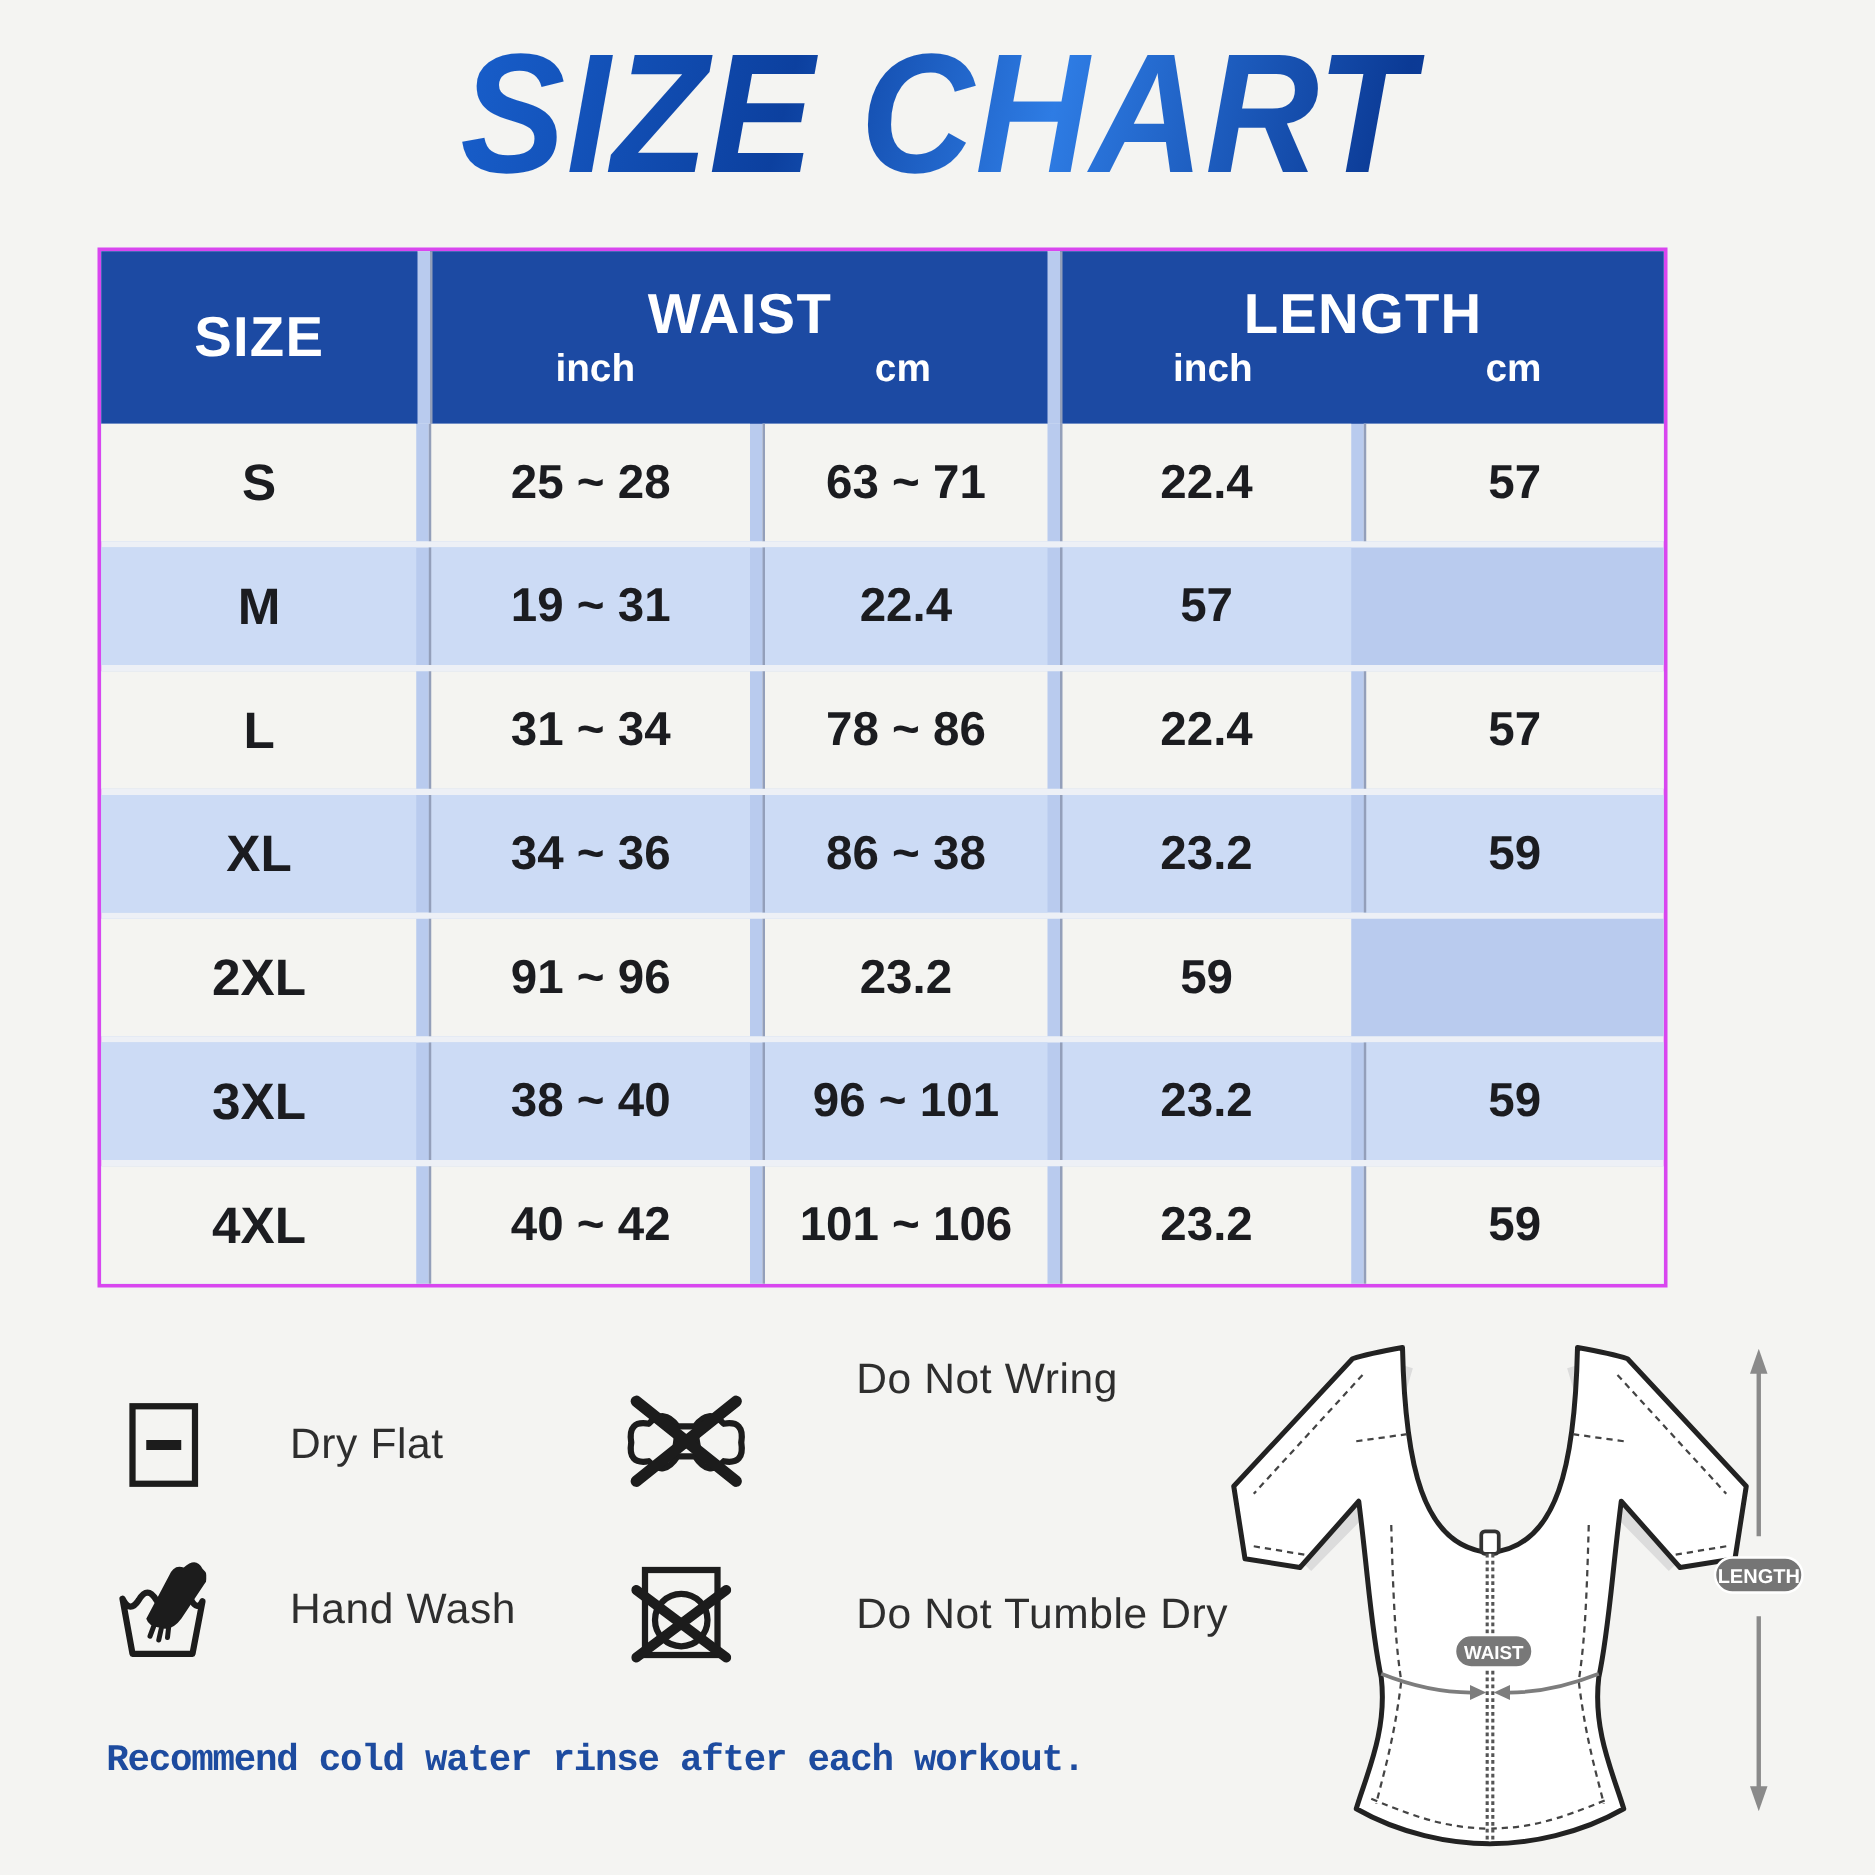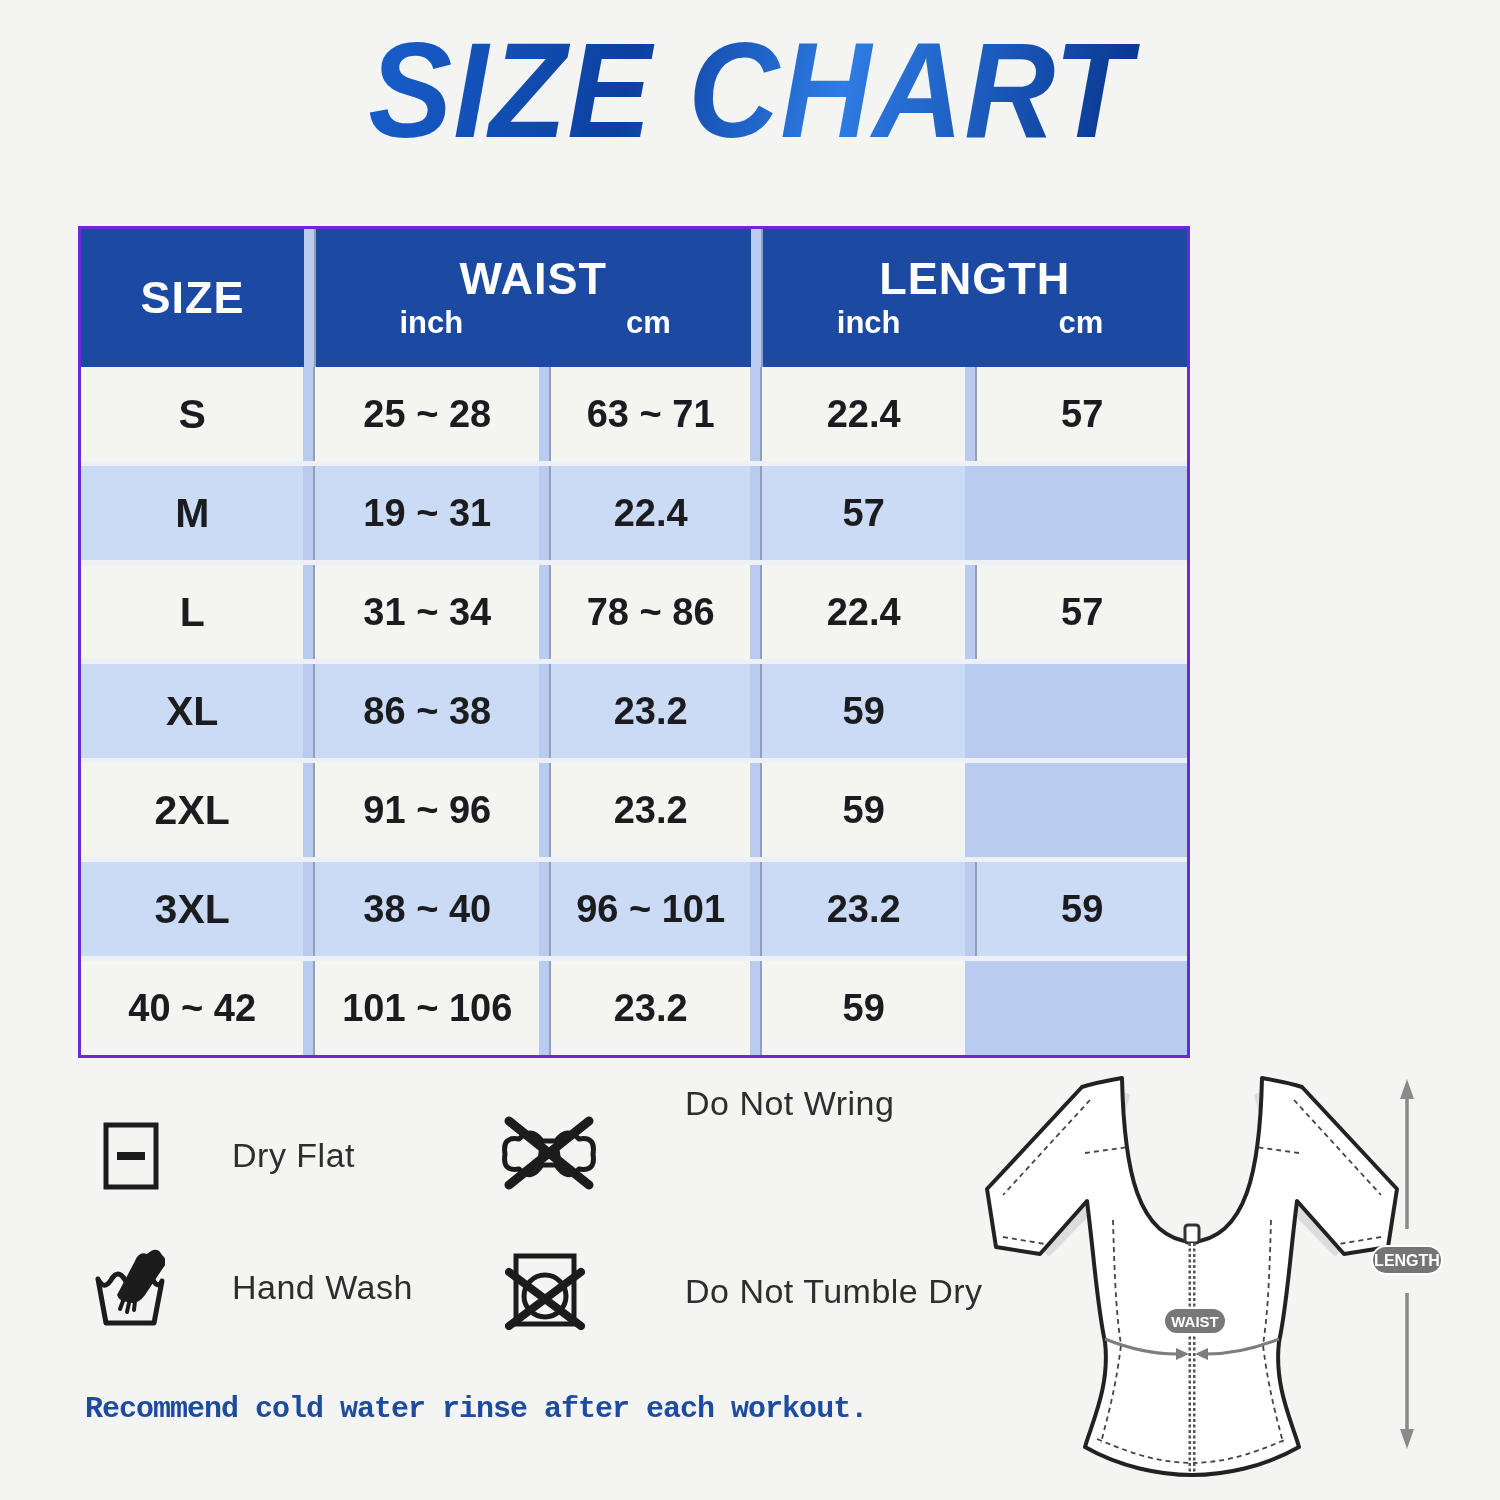--- a/index.html
+++ b/index.html
@@ -13,22 +13,22 @@
     font-size:126px;font-weight:bold;font-style:italic;
     letter-spacing:1px;
     background:linear-gradient(105deg,#0c3e9e 0%,#1b66d6 20%,#0c409f 42%,#2e7ce4 56%,#0b3a95 74%,#1155c5 100%);
     -webkit-background-clip:text;background-clip:text;
     -webkit-text-fill-color:transparent;color:transparent;
     transform:scaleY(1.08);
   }
 
   
   .size-table{
-    position:absolute;left:78px;top:198px;width:1112px;
-    border:3px solid #6d28d9;background:#edf0f6;box-sizing:border-box;margin-top:28px;
+    position:absolute;left:78px;top:198px;width:1256px;
+    border:3px solid #d946ef;background:#edf0f6;box-sizing:border-box;
   }
   .trow{display:grid;column-gap:10px;background:#b9cbee;margin-top:5px;}
   .trow:first-child{margin-top:0;}
   .header-row{grid-template-columns:270fr 528fr 516fr;height:138px;}
   .data-row{grid-template-columns:270fr 274fr 244fr 249fr 257fr;height:94px;}
   .hcell{
     background:#1c4aa3;color:#ffffff;
     display:flex;flex-direction:column;align-items:center;justify-content:center;
   }
   .hcell .big{font-size:45px;font-weight:bold;letter-spacing:1px;line-height:1.05;}
@@ -104,38 +104,40 @@
         </div>
         <div class="trow data-row">
           <div class="cell size-col">L</div>
           <div class="cell">31 ~ 34</div>
           <div class="cell">78 ~ 86</div>
           <div class="cell">22.4</div>
           <div class="cell">57</div>
         </div>
         <div class="trow data-row alt">
           <div class="cell size-col">XL</div>
+          <div class="cell">34 ~ 36</div>
           <div class="cell">86 ~ 38</div>
           <div class="cell">23.2</div>
           <div class="cell">59</div>
         </div>
         <div class="trow data-row">
           <div class="cell size-col">2XL</div>
           <div class="cell">91 ~ 96</div>
           <div class="cell">23.2</div>
           <div class="cell">59</div>
         </div>
         <div class="trow data-row alt">
           <div class="cell size-col">3XL</div>
           <div class="cell">38 ~ 40</div>
           <div class="cell">96 ~ 101</div>
           <div class="cell">23.2</div>
           <div class="cell">59</div>
         </div>
         <div class="trow data-row">
+          <div class="cell size-col">4XL</div>
           <div class="cell">40 ~ 42</div>
           <div class="cell">101 ~ 106</div>
           <div class="cell">23.2</div>
           <div class="cell">59</div>
         </div>
       </div>
   </div>
 
   <svg class="care-icon" style="left:103px;top:1122px;" width="56" height="68" viewBox="0 0 56 68">
     <rect x="3" y="3" width="50" height="62" fill="none" stroke="#1c1c1c" stroke-width="5"></rect>

